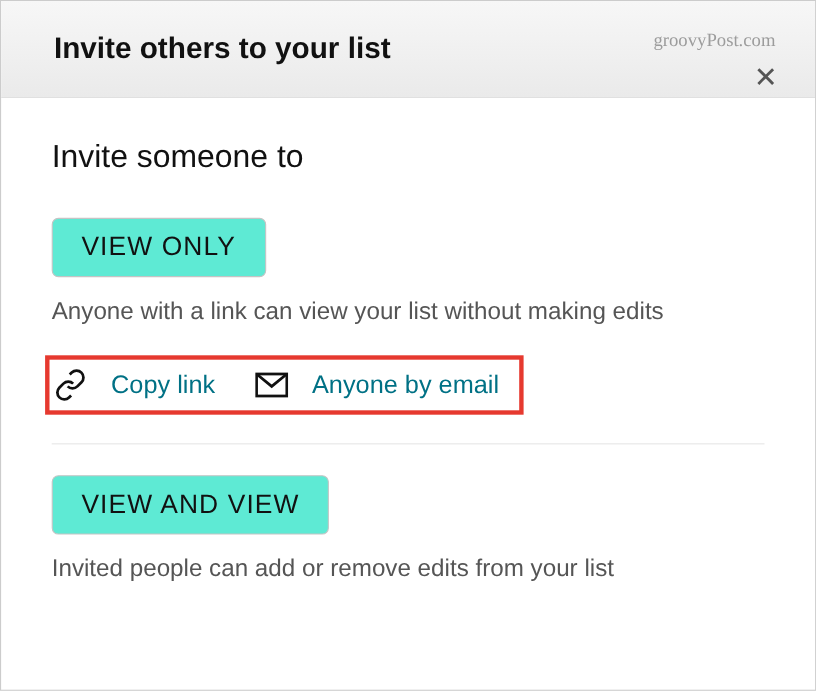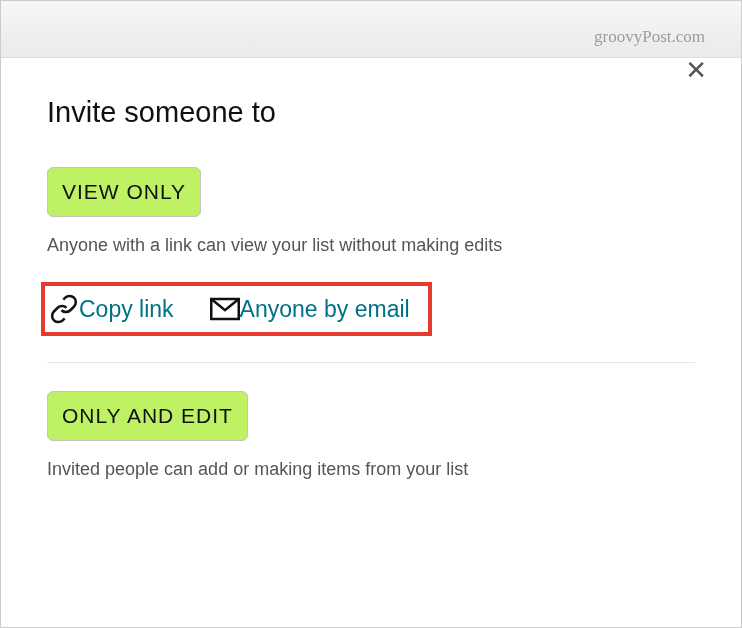--- a/index.html
+++ b/index.html
@@ -54,49 +54,50 @@
       padding: 38px 46px 0 46px;
     }
     .section-title {
       font-size: 29px;
       font-weight: 400;
       color: #111;
       margin-bottom: 38px;
     }
     .option-button {
       display: inline-block;
-      padding: 12px 14px;
+      padding: 12px 26px;
       border: 1px solid #c4c4c4;
       border-radius: 6px;
-      background: #bef264;
-      font-size: 21px;
+      background: #5eead4;
+      font-size: 24px;
       letter-spacing: 1px;
       color: #111;
       cursor: pointer;
       margin-bottom: 16px;
       font-family: inherit;
     }
     .description {
-      font-size: 18px;
+      font-size: 22px;
       color: #555;
       line-height: 1.4;
       margin-bottom: 24px;
     }
     .highlight-box {
       border: 4px solid #e6392f;
       padding: 8px 18px 8px 4px;
       margin-left: -6px;
       margin-bottom: 12px;
       display: inline-flex;
       align-items: center;
       gap: 36px;
     }
     .action-link {
       display: inline-flex;
       align-items: center;
+      gap: 22px;
       cursor: pointer;
     }
     .action-link .icon-wrap {
       display: inline-flex;
       align-items: center;
       justify-content: center;
       width: 30px;
       height: 30px;
       color: #111;
     }
@@ -110,20 +111,21 @@
       margin: 14px 0 28px 0;
     }
     .section-two {
       margin-top: 0;
     }
   </style>
 </head>
 <body>
 
 <div class="header">
+  <h1 class="header-title">Invite others to your list</h1>
   <span class="watermark">groovyPost.com</span>
   <button class="close-btn">
     <span>✕</span>
   </button>
 </div>
 
 <div class="content">
   <h2 class="section-title">Invite someone to</h2>
 
   <div>
@@ -148,16 +150,16 @@
           </svg>
         </span>
         <span class="link-text">Anyone by email</span>
       </a>
     </div>
   </div>
 
   <hr class="divider">
 
   <div class="section-two">
-    <button class="option-button">ONLY AND EDIT</button>
-    <p class="description">Invited people can add or making items from your list</p>
+    <button class="option-button">VIEW AND VIEW</button>
+    <p class="description">Invited people can add or remove edits from your list</p>
   </div>
 </div>
 
 </body></html>

